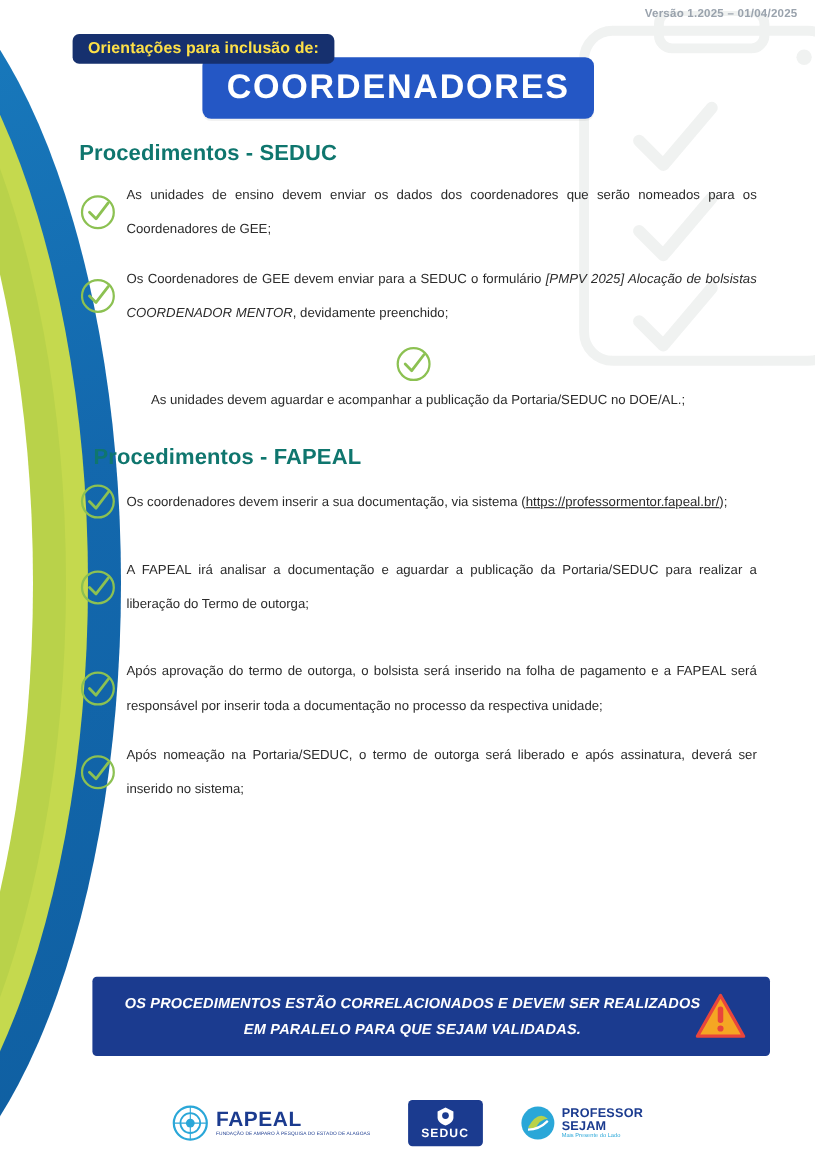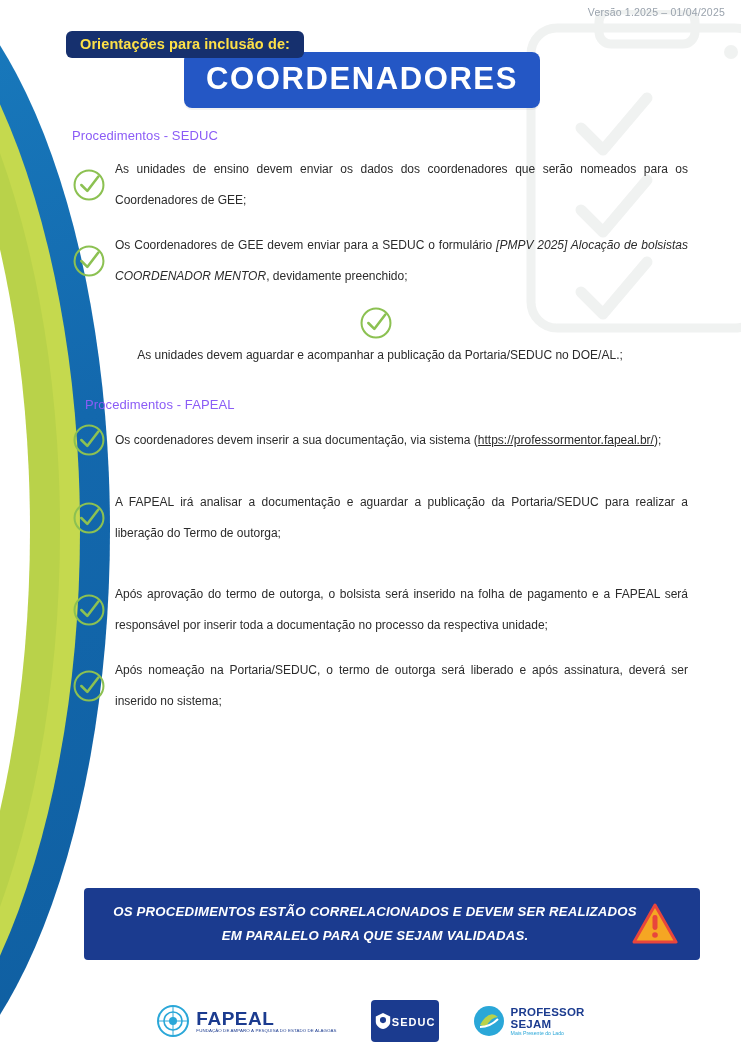--- a/index.html
+++ b/index.html
@@ -75,20 +75,21 @@
 
   
   .version {
     position: absolute;
     top: 6px;
     right: 16px;
     font-size: 10.5px;
     color: #9aa3ad;
     letter-spacing: 0.2px;
     z-index: 10;
+    font-weight: bold;
   }
 
   
   .title-wrap {
     position: absolute;
     top: 31px;
     left: 66px;
     width: 620px;
     z-index: 12;
   }
@@ -119,23 +120,23 @@
 
   
   .content {
     position: absolute;
     left: 72px;
     top: 128px;
     width: 616px;
     z-index: 11;
   }
   .sec-title {
-    color: #8b5cf6;
-    font-size: 13px;
-    font-weight: normal;
+    color: #0f766e;
+    font-size: 20px;
+    font-weight: bold;
     margin-bottom: 11px;
     letter-spacing: 0.1px;
   }
   .sec-title.second { margin-top: 26px; margin-left: 13px; }
 
   
   .item {
     display: flex;
     align-items: center;
     margin-bottom: 14px;
@@ -222,21 +223,21 @@
     font-size: 4.4px;
     color: #1b3b8f;
     letter-spacing: 0.1px;
   }
   .seduc-box {
     width: 68px;
     height: 42px;
     background: #1b3b8f;
     border-radius: 4px;
     display: flex;
-    flex-direction: row;
+    flex-direction: column;
     align-items: center;
     justify-content: center;
   }
   .seduc-txt {
     color: #ffffff;
     font-size: 11px;
     font-weight: bold;
     letter-spacing: 1px;
     margin-top: 1px;
   }

